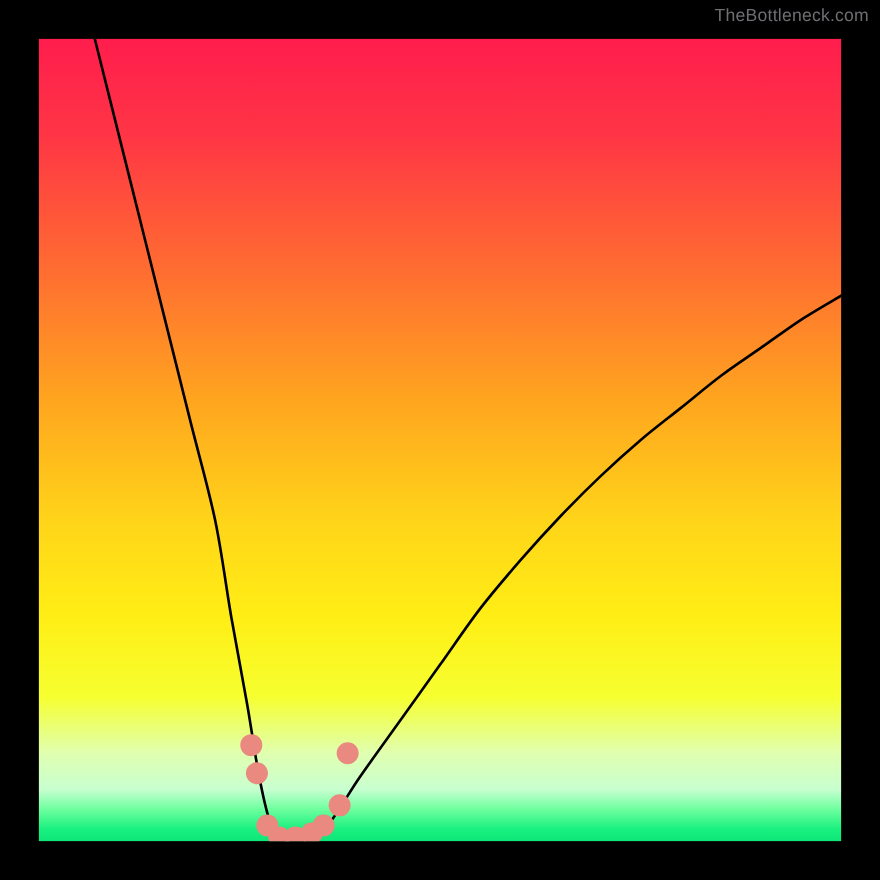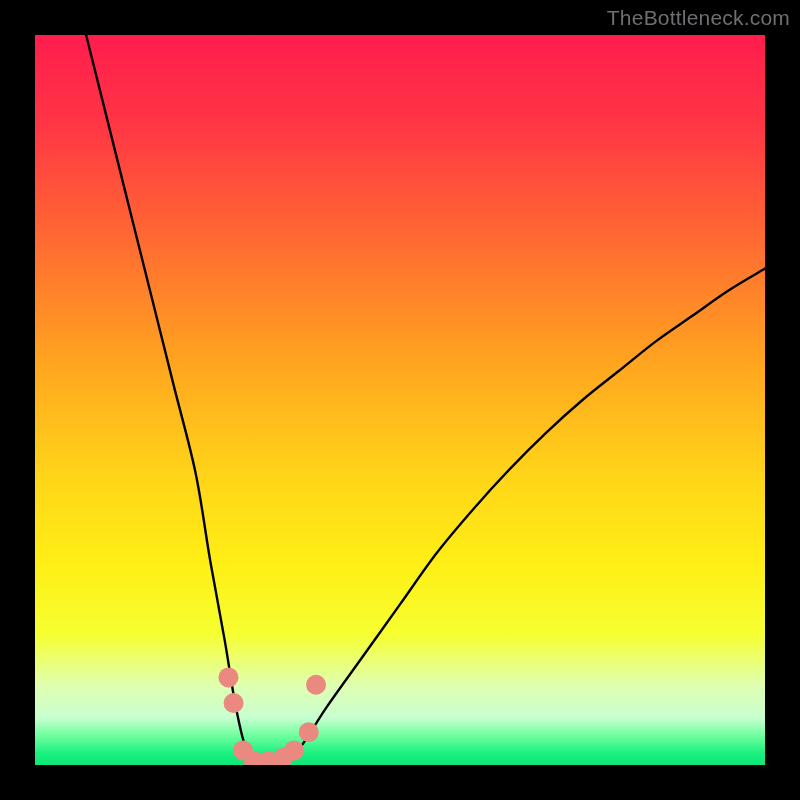--- a/index.html
+++ b/index.html
@@ -17,21 +17,21 @@
     top: 0;
     width: 800px;
     height: 800px;
     background: #000;
   }
   .watermark {
     position: absolute;
     top: 6px;
     right: 10px;
     color: #6f6f73;
-    font-size: 21px;
+    font-size: 16px;
     font-weight: 400;
     letter-spacing: 0.2px;
     z-index: 10;
   }
   .plot {
     position: absolute;
     left: 35px;
     top: 35px;
     width: 730px;
     height: 730px;

